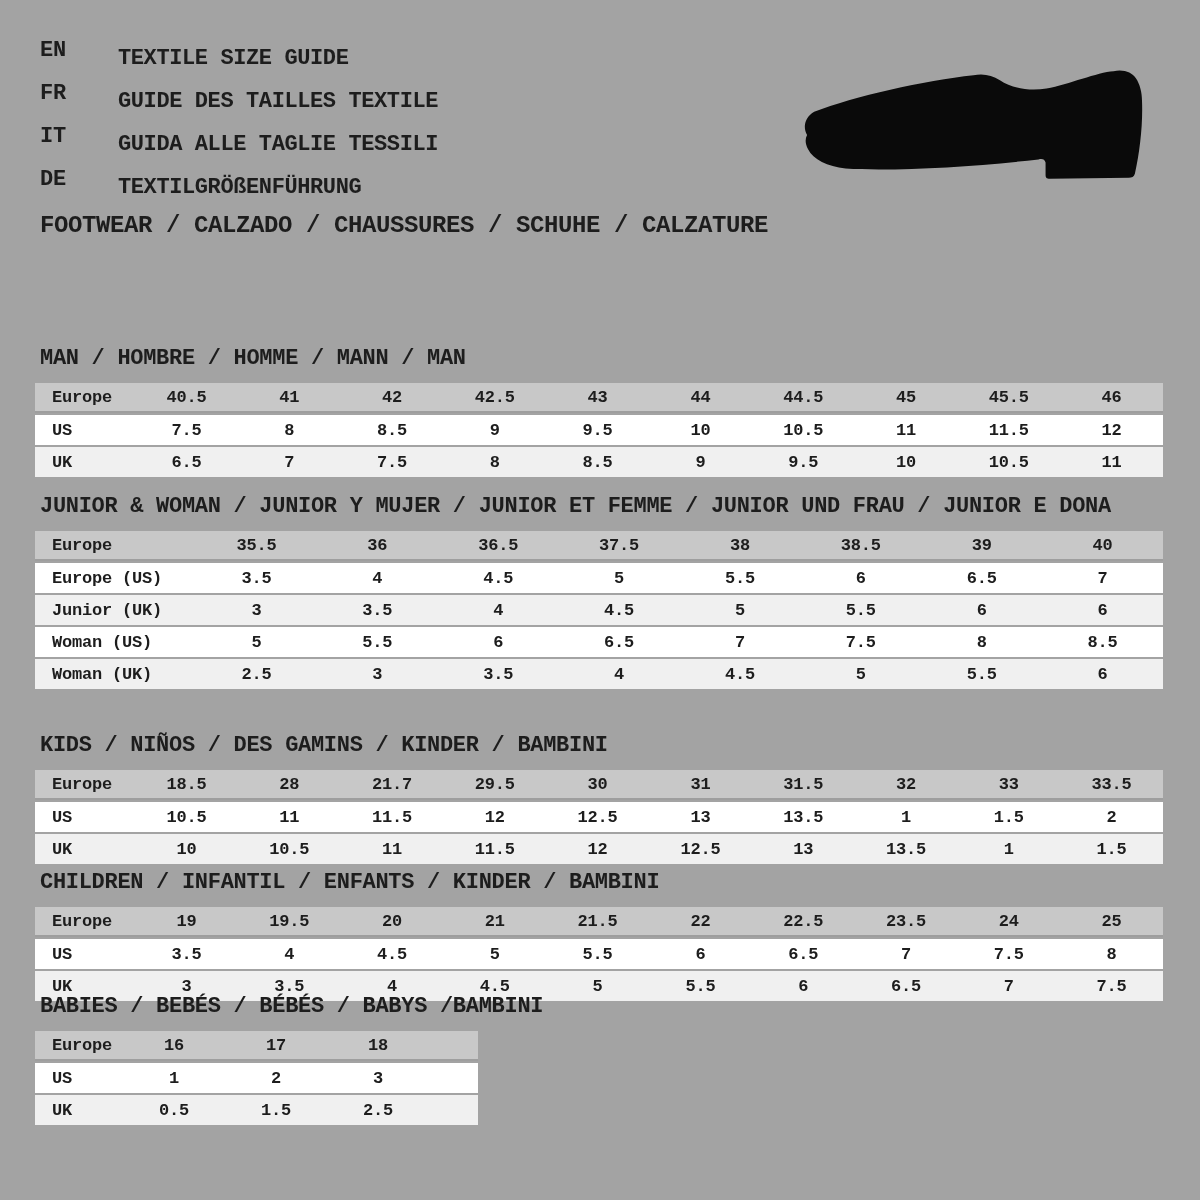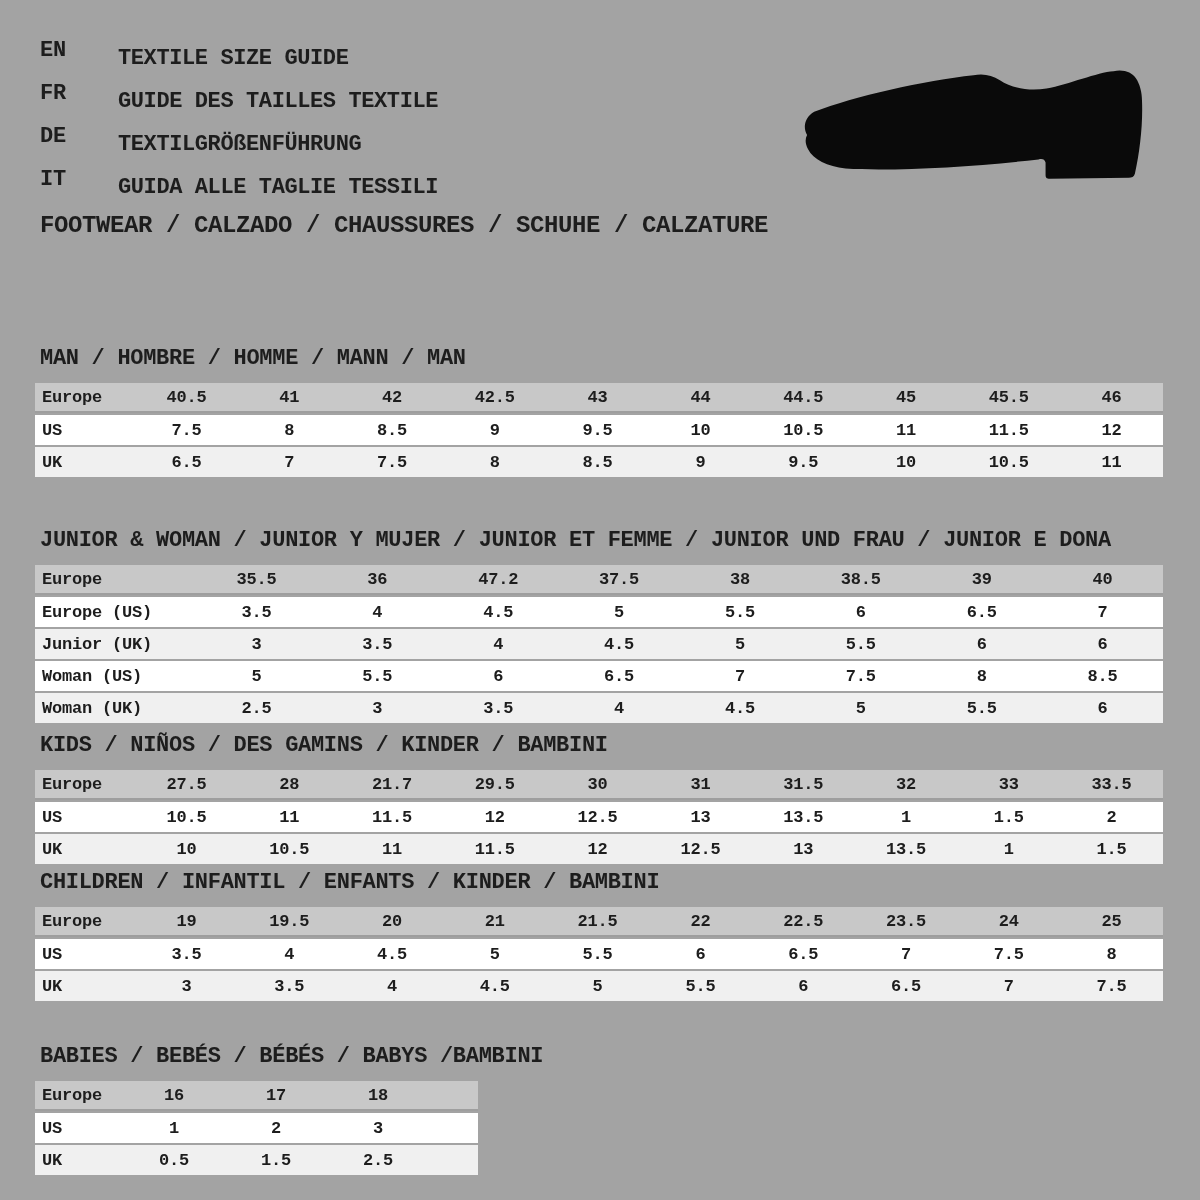--- a/index.html
+++ b/index.html
@@ -14,66 +14,66 @@
   .lang-title{font-size:22px;font-weight:700;letter-spacing:-0.4px;white-space:nowrap;margin-top:8px;}
   .category{
     position:absolute;top:212px;left:40px;
     font-size:24px;font-weight:700;letter-spacing:-0.4px;white-space:nowrap;
   }
   
   .shoe{position:absolute;left:803px;top:68px;width:340px;height:120px;}
   
   .sec{position:absolute;left:35px;}
   .sec-man{top:348px;}
-  .sec-junior{top:530px;}
+  .sec-junior{top:496px;}
   .sec-kids{top:735px;}
   .sec-children{top:872px;}
-  .sec-babies{top:1046px;}
+  .sec-babies{top:996px;}
   .sec-title{
     margin:0 0 0 5px;font-size:22px;font-weight:700;line-height:22px;
     letter-spacing:-0.3px;white-space:nowrap;color:var(--text,#1d1d1d);
   }
   
   .grid-table{margin-top:13px;}
   .row{display:grid;height:30px;margin-bottom:2px;align-items:center;box-sizing:border-box;background:var(--row-bg,#ffffff);}
   .row.shade{background:var(--row-alt-bg,#f0f0f0);}
   .row.header{
     background:var(--table-header-bg,#c8c8c8);
     border-bottom:2px solid var(--table-header-border,#9e9e9e);
   }
   .cell{
     text-align:center;font-size:17px;font-weight:700;letter-spacing:-0.2px;
     white-space:nowrap;color:var(--text,#1d1d1d);
   }
-  .cell.label{text-align:left;padding-left:7px;}
+  .cell.label{text-align:left;padding-left:17px;}
   .t-main .row{grid-template-columns:100px repeat(10,1fr);width:1128px;}
   .t-junior .row{grid-template-columns:161px repeat(8,1fr);width:1128px;}
   .t-babies .row{grid-template-columns:88px repeat(3,102px);width:443px;}
 </style>
 </head>
 <body>
 
 <div class="page">
 
   <div class="langs">
     <div class="lang-line">
       <span class="lang-code">EN</span>
       <span class="lang-title">TEXTILE SIZE GUIDE</span>
     </div>
     <div class="lang-line">
       <span class="lang-code">FR</span>
       <span class="lang-title">GUIDE DES TAILLES TEXTILE</span>
     </div>
     <div class="lang-line">
+      <span class="lang-code">IT</span>
+      <span class="lang-title">GUIDA ALLE TAGLIE TESSILI</span>
+    </div>
+    <div class="lang-line">
       <span class="lang-code">DE</span>
       <span class="lang-title">TEXTILGRÖßENFÜHRUNG</span>
-    </div>
-    <div class="lang-line">
-      <span class="lang-code">IT</span>
-      <span class="lang-title">GUIDA ALLE TAGLIE TESSILI</span>
     </div>
   </div>
 
   <svg class="shoe" viewBox="0 0 335 118" aria-hidden="true">
     <path fill="#0a0a0a" d="
       M4,66
       C0,59 1,49 11,43
       C50,28 120,12 168,7
       C178,5 186,7 194,12
       C206,20 224,23 240,20
@@ -138,21 +138,21 @@
       </div>
   </section>
 
   <section class="sec sec-junior">
     <h2 class="sec-title">JUNIOR &amp; WOMAN / JUNIOR Y MUJER / JUNIOR ET FEMME / JUNIOR UND FRAU / JUNIOR E DONA</h2>
     <div class="grid-table t-junior">
         <div class="row header">
           <div class="cell label">Europe</div>
           <div class="cell">35.5</div>
           <div class="cell">36</div>
-          <div class="cell">47.2</div>
+          <div class="cell">36.5</div>
           <div class="cell">37.5</div>
           <div class="cell">38</div>
           <div class="cell">38.5</div>
           <div class="cell">39</div>
           <div class="cell">40</div>
         </div>
         <div class="row light">
           <div class="cell label">Europe (US)</div>
           <div class="cell">3.5</div>
           <div class="cell">4</div>
@@ -197,21 +197,21 @@
           <div class="cell">6</div>
         </div>
       </div>
   </section>
 
   <section class="sec sec-kids">
     <h2 class="sec-title">KIDS / NIÑOS / DES GAMINS / KINDER / BAMBINI</h2>
     <div class="grid-table t-main">
         <div class="row header">
           <div class="cell label">Europe</div>
-          <div class="cell">27.5</div>
+          <div class="cell">18.5</div>
           <div class="cell">28</div>
           <div class="cell">21.7</div>
           <div class="cell">29.5</div>
           <div class="cell">30</div>
           <div class="cell">31</div>
           <div class="cell">31.5</div>
           <div class="cell">32</div>
           <div class="cell">33</div>
           <div class="cell">33.5</div>
         </div>

